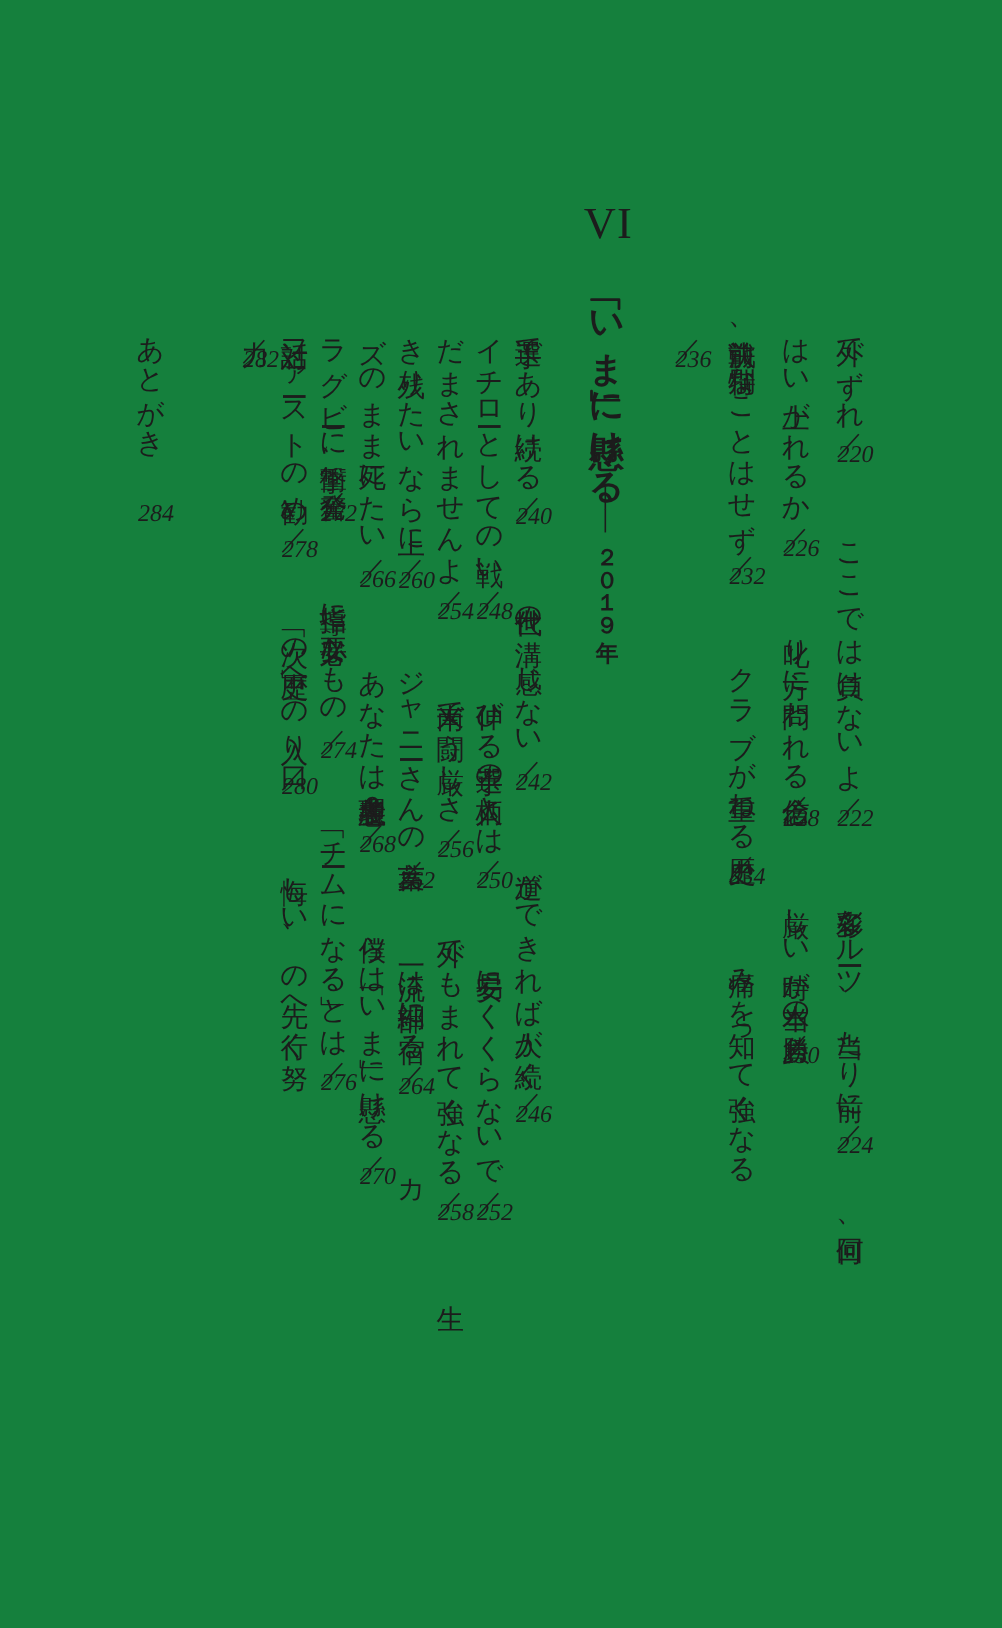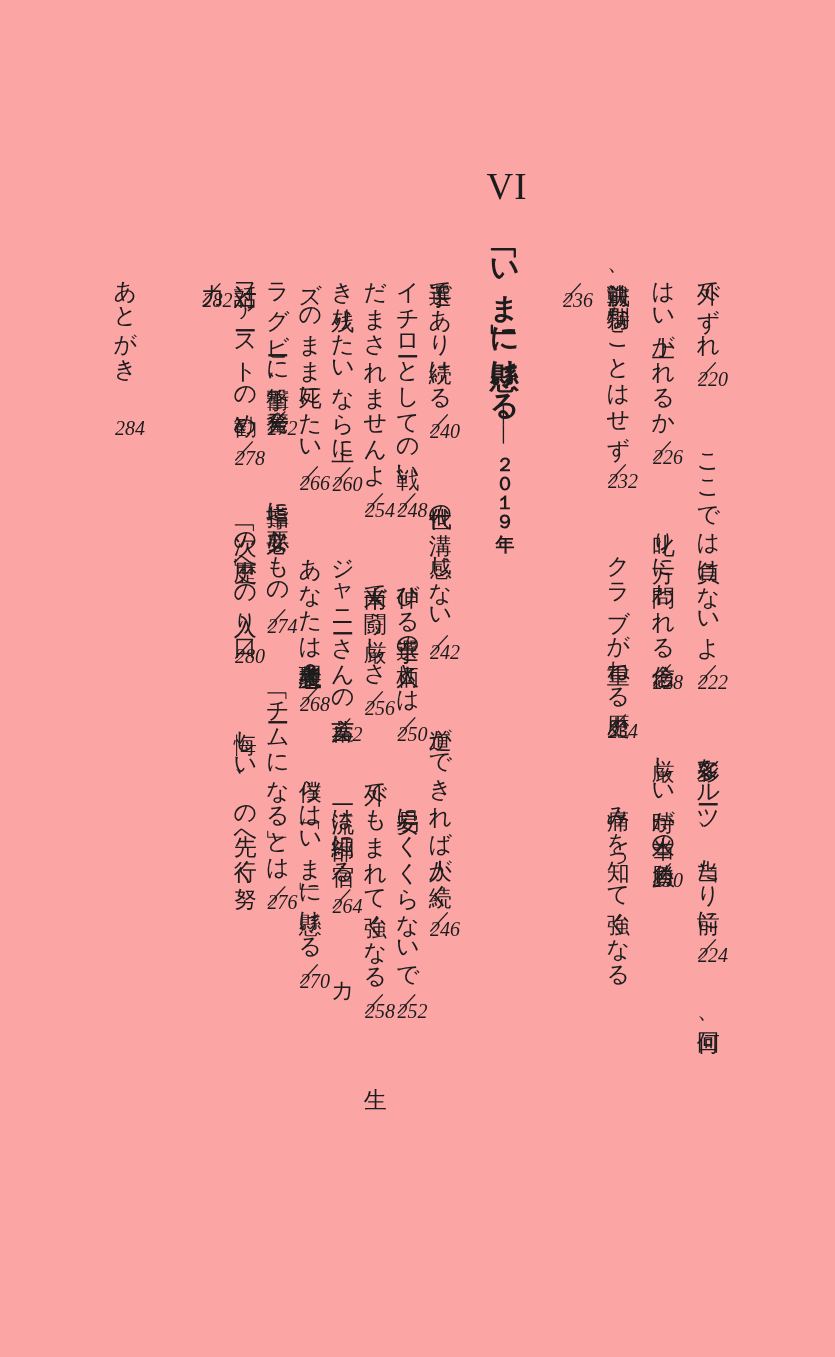--- a/index.html
+++ b/index.html
@@ -61,21 +61,21 @@
     font-style: italic;
     font-size: 20px;
     line-height: 22px;
     vertical-align: middle;
     white-space: nowrap;
   }
 </style>
 </head>
 <body>
 
-<div class="page" style="background: #fca5a5; color: rgb(28, 28, 28);">
+<div class="page" style="background: #15803d; color: rgb(28, 28, 28);">
 
   <div class="section-number">VI</div>
 
   <div class="heading vtext">
     <span>「いま」に懸ける</span><span class="hyear"><span>——</span><span>２０１９年</span></span>
   </div>
 
   <div id="right-toc" class="toc-block vtext">
       <div class="tcol rcol"><span class="seg">外でずれ<span class="sl">／</span><span class="num">220</span></span><span class="seg gapped">ここでは負けないよ<span class="sl">／</span><span class="num">222</span></span><span class="seg gapped">多彩なルーツ、当たり前に<span class="sl">／</span><span class="num">224</span></span><span class="seg gapped">何回、</span></div>
       <div class="tcol rcol"><span class="seg">はい上がれるか<span class="sl">／</span><span class="num">226</span></span><span class="seg gapped">叱り方に問われる信念<span class="sl">／</span><span class="num">228</span></span><span class="seg gapped">厳しい時が本当の勝負<span class="sl">／</span><span class="num">230</span></span></div>

